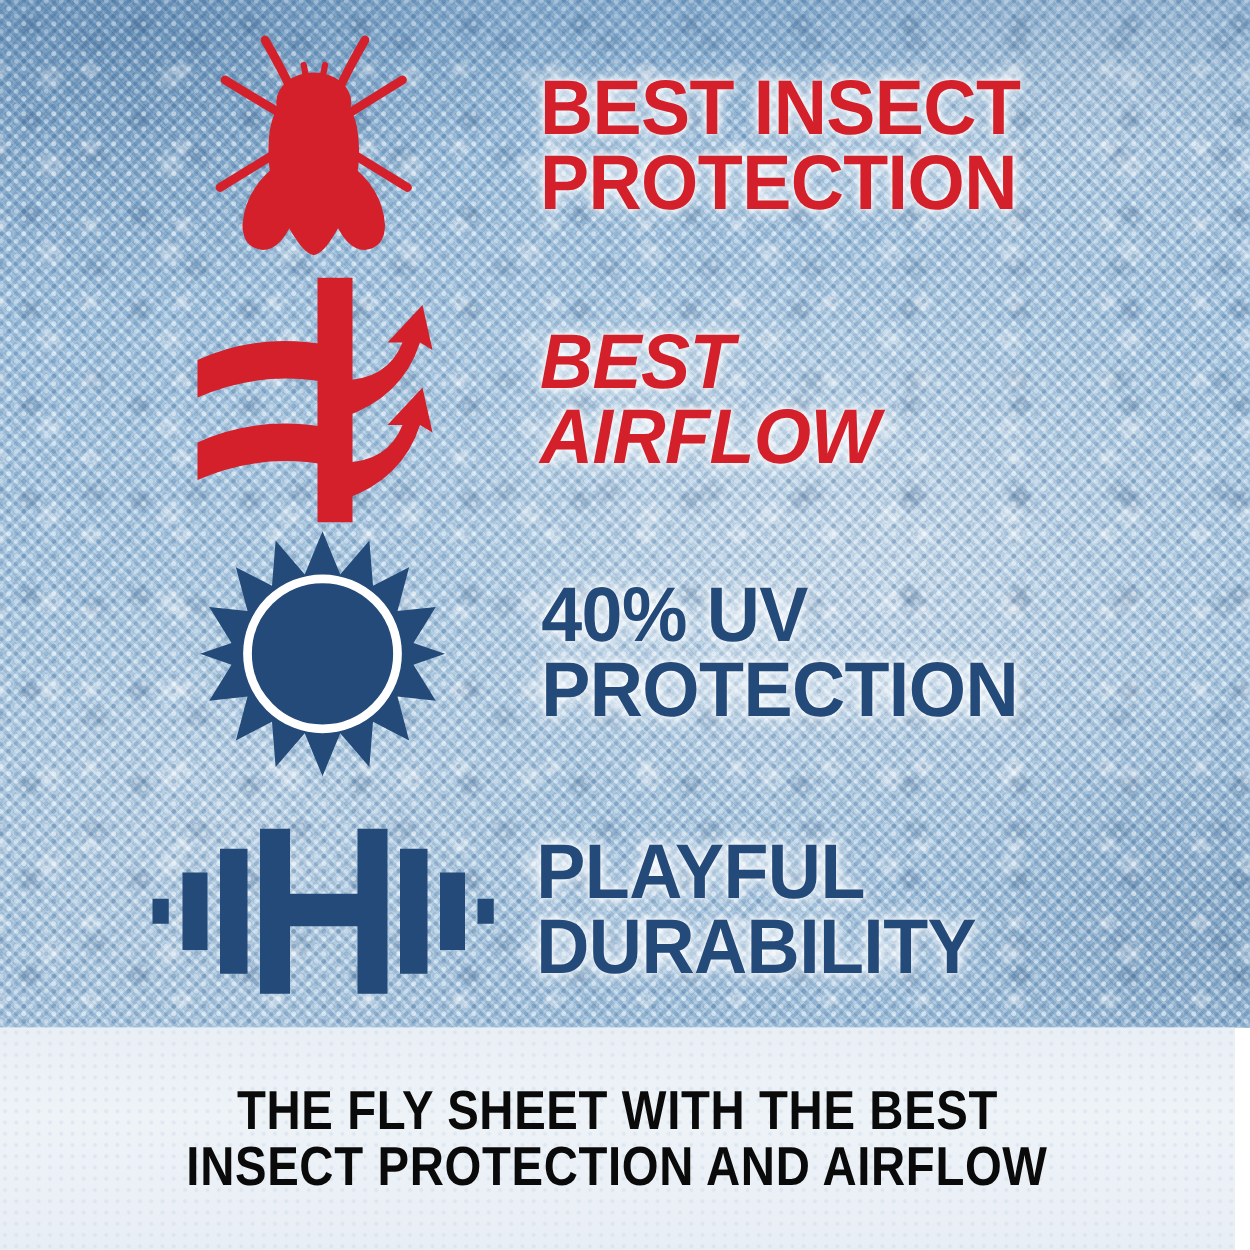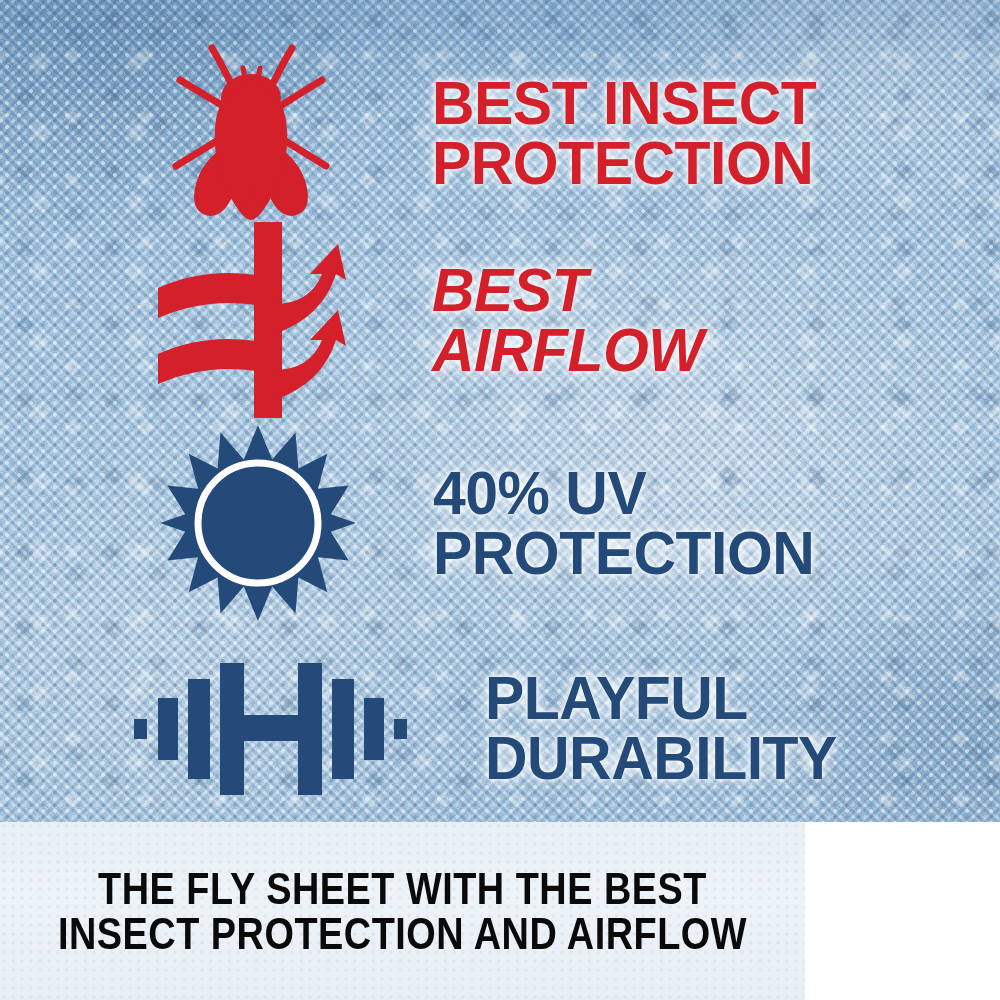--- a/index.html
+++ b/index.html
@@ -62,28 +62,29 @@
     background:
       radial-gradient(ellipse 760px 560px at 50% 45%, rgba(255,255,255,0.10), rgba(255,255,255,0) 60%),
       linear-gradient(to bottom, rgba(70,115,160,0.20) 0%, rgba(70,115,160,0) 14%);
   }
 
   
   .caption-panel {
     position: absolute;
     left: 0;
     top: 822px;
-    width: 805px;
+    width: 988px;
     height: 178px;
     background:
       radial-gradient(circle at 4px 4px, rgba(210,222,234,0.55) 1.2px, rgba(210,222,234,0) 2px),
       linear-gradient(to bottom, #e9eff5 0%, #eef3f8 40%, #e8eef5 100%);
     background-size: 9px 9px, auto;
     display: flex;
     flex-direction: column;
+    align-items: center;
     justify-content: center;
   }
   .caption-line {
     color: #0a0a0a;
     font-weight: bold;
     font-size: 44px;
     line-height: 1.03;
     letter-spacing: 0.6px;
     text-align: center;
     transform: scaleX(0.86);
@@ -120,24 +121,24 @@
   }
   .text-navy {
     color: #234a78;
     text-shadow:
       0 0 5px rgba(255,255,255,0.95),
       0 0 11px rgba(255,255,255,0.85),
       0 0 19px rgba(255,255,255,0.6);
   }
 
   
-  #row-insect   { left: 150px; top: 38px;  width: 830px; height: 190px; }
+  #row-insect   { left: 150px; top: 22px;  width: 830px; height: 190px; }
   #row-airflow  { left: 150px; top: 222px; width: 830px; height: 196px; font-style: italic; }
   #row-uv       { left: 150px; top: 420px; width: 830px; height: 206px; }
-  #row-durable  { left: 128px; top: 648px; width: 860px; height: 160px; gap: 44px; }
+  #row-durable  { left: 116px; top: 648px; width: 860px; height: 160px; }
 
   #row-insect  .icon-cell { width: 200px; height: 190px; }
   #row-airflow .icon-cell { width: 200px; height: 196px; }
   #row-uv      .icon-cell { width: 215px; height: 206px; }
   #row-durable .icon-cell { width: 285px; height: 150px; }
 
   #row-insect  .text-cell { font-size: 62px; margin-left: 82px; }
   #row-airflow .text-cell { font-size: 62px; margin-left: 82px; }
   #row-uv      .text-cell { font-size: 62px; margin-left: 68px; }
   #row-durable .text-cell { font-size: 62px; margin-left: 28px; }

